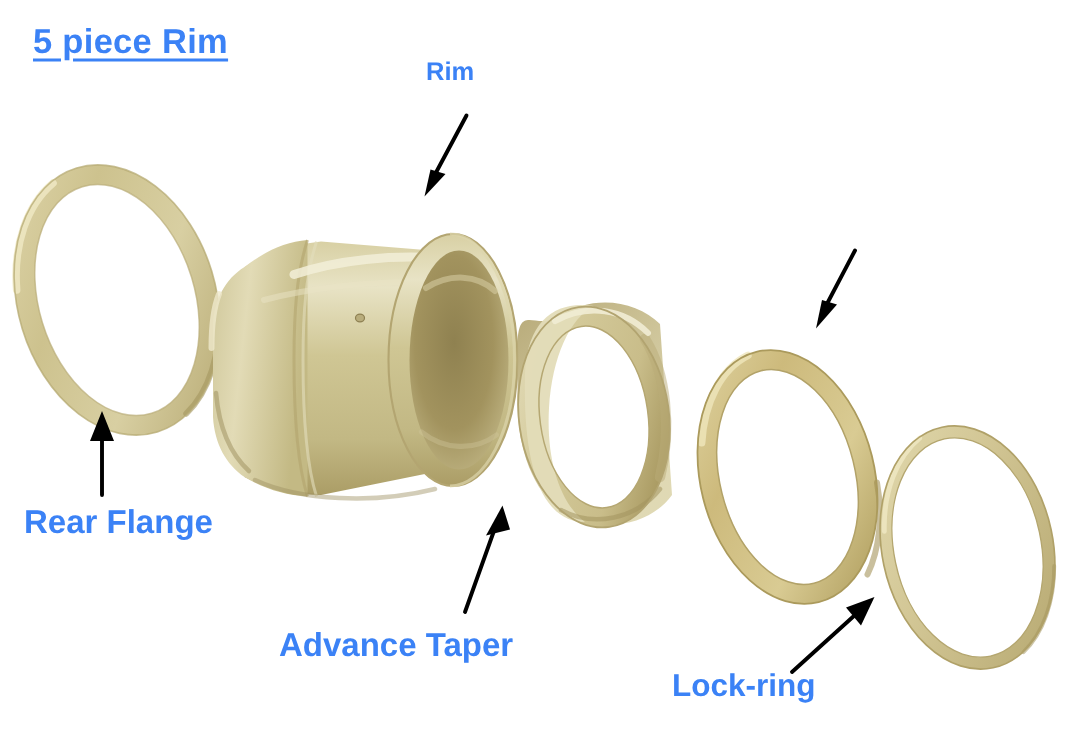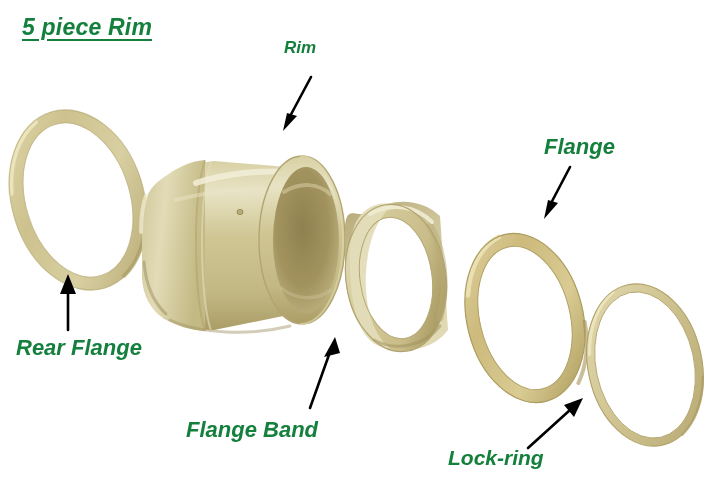--- a/index.html
+++ b/index.html
@@ -19,24 +19,23 @@
     position: absolute;
     left: 0;
     top: 0;
     width: 720px;
     height: 500px;
   }
   .label {
     position: absolute;
     font-family: "Liberation Sans", sans-serif;
     font-weight: bold;
-    color: #15803d;
+    color: #3b82f6;
     white-space: nowrap;
     line-height: 1.18;
-    font-style: italic;
   }
   #title-label {
     left: 22px;
     top: 14px;
     font-size: 23px;
     text-decoration: underline;
     text-underline-offset: 4px;
     letter-spacing: 0.2px;
   }
   #label-rim {
@@ -244,23 +243,22 @@
         <line x1="528" y1="448" x2="570" y2="410" stroke-width="2.6" stroke-linecap="round"></line>
         <polygon points="583,398 564,405 574,417" stroke="none"></polygon>
       </g>
     </g>
   </svg>
 
   <div class="label" id="title-label">5 piece Rim</div>
 
   <div class="label" id="label-rim">Rim</div>
 
-  <div class="label" id="label-flange">Flange</div>
 
   <div class="label" id="label-rear-flange">Rear Flange</div>
 
   <div class="label" id="label-taper-band">
-    <div>Flange Band</div>
+    <div>Advance Taper</div>
   </div>
 
   <div class="label" id="label-lock-ring">Lock-ring</div>
 
 </div>
 
 </body></html>

